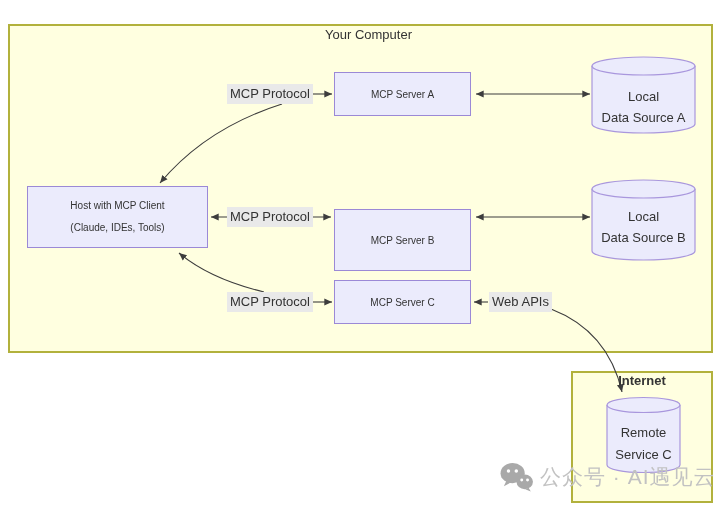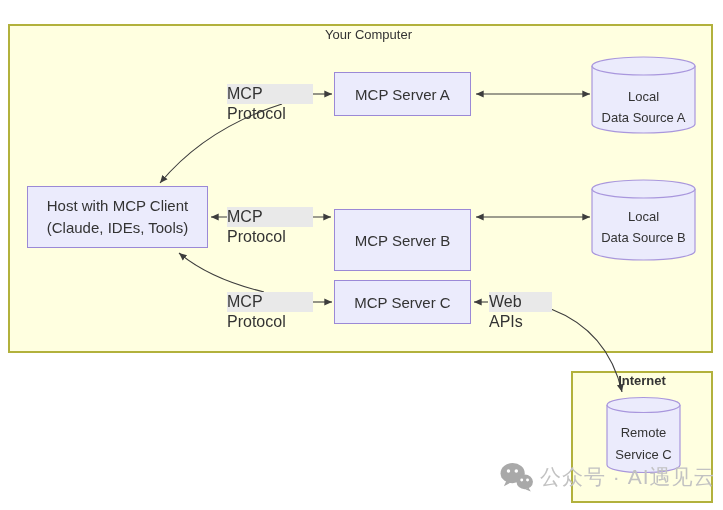--- a/index.html
+++ b/index.html
@@ -27,30 +27,31 @@
   }
   .node {
     position: absolute;
     background: var(--node-fill, #ebebfc);
     border: 1.5px solid var(--node-border, #9b89d6);
     box-sizing: border-box;
     display: flex;
     flex-direction: column;
     align-items: center;
     justify-content: center;
-    font-size: 15px;
+    font-size: 10px;
     line-height: 21px;
     text-align: right;
     z-index: 3;
   }
   .edge-label {
     position: absolute;
     background: var(--edge-label-bg, #e9e9e9);
-    font-size: 16px;
+    font-size: 13px;
     line-height: 20px;
+    text-align: center;
     z-index: 3;
   }
   .cyl-text {
     position: absolute;
     font-size: 13px;
     line-height: 21px;
     text-align: center;
     z-index: 3;
   }
   svg.overlay {

